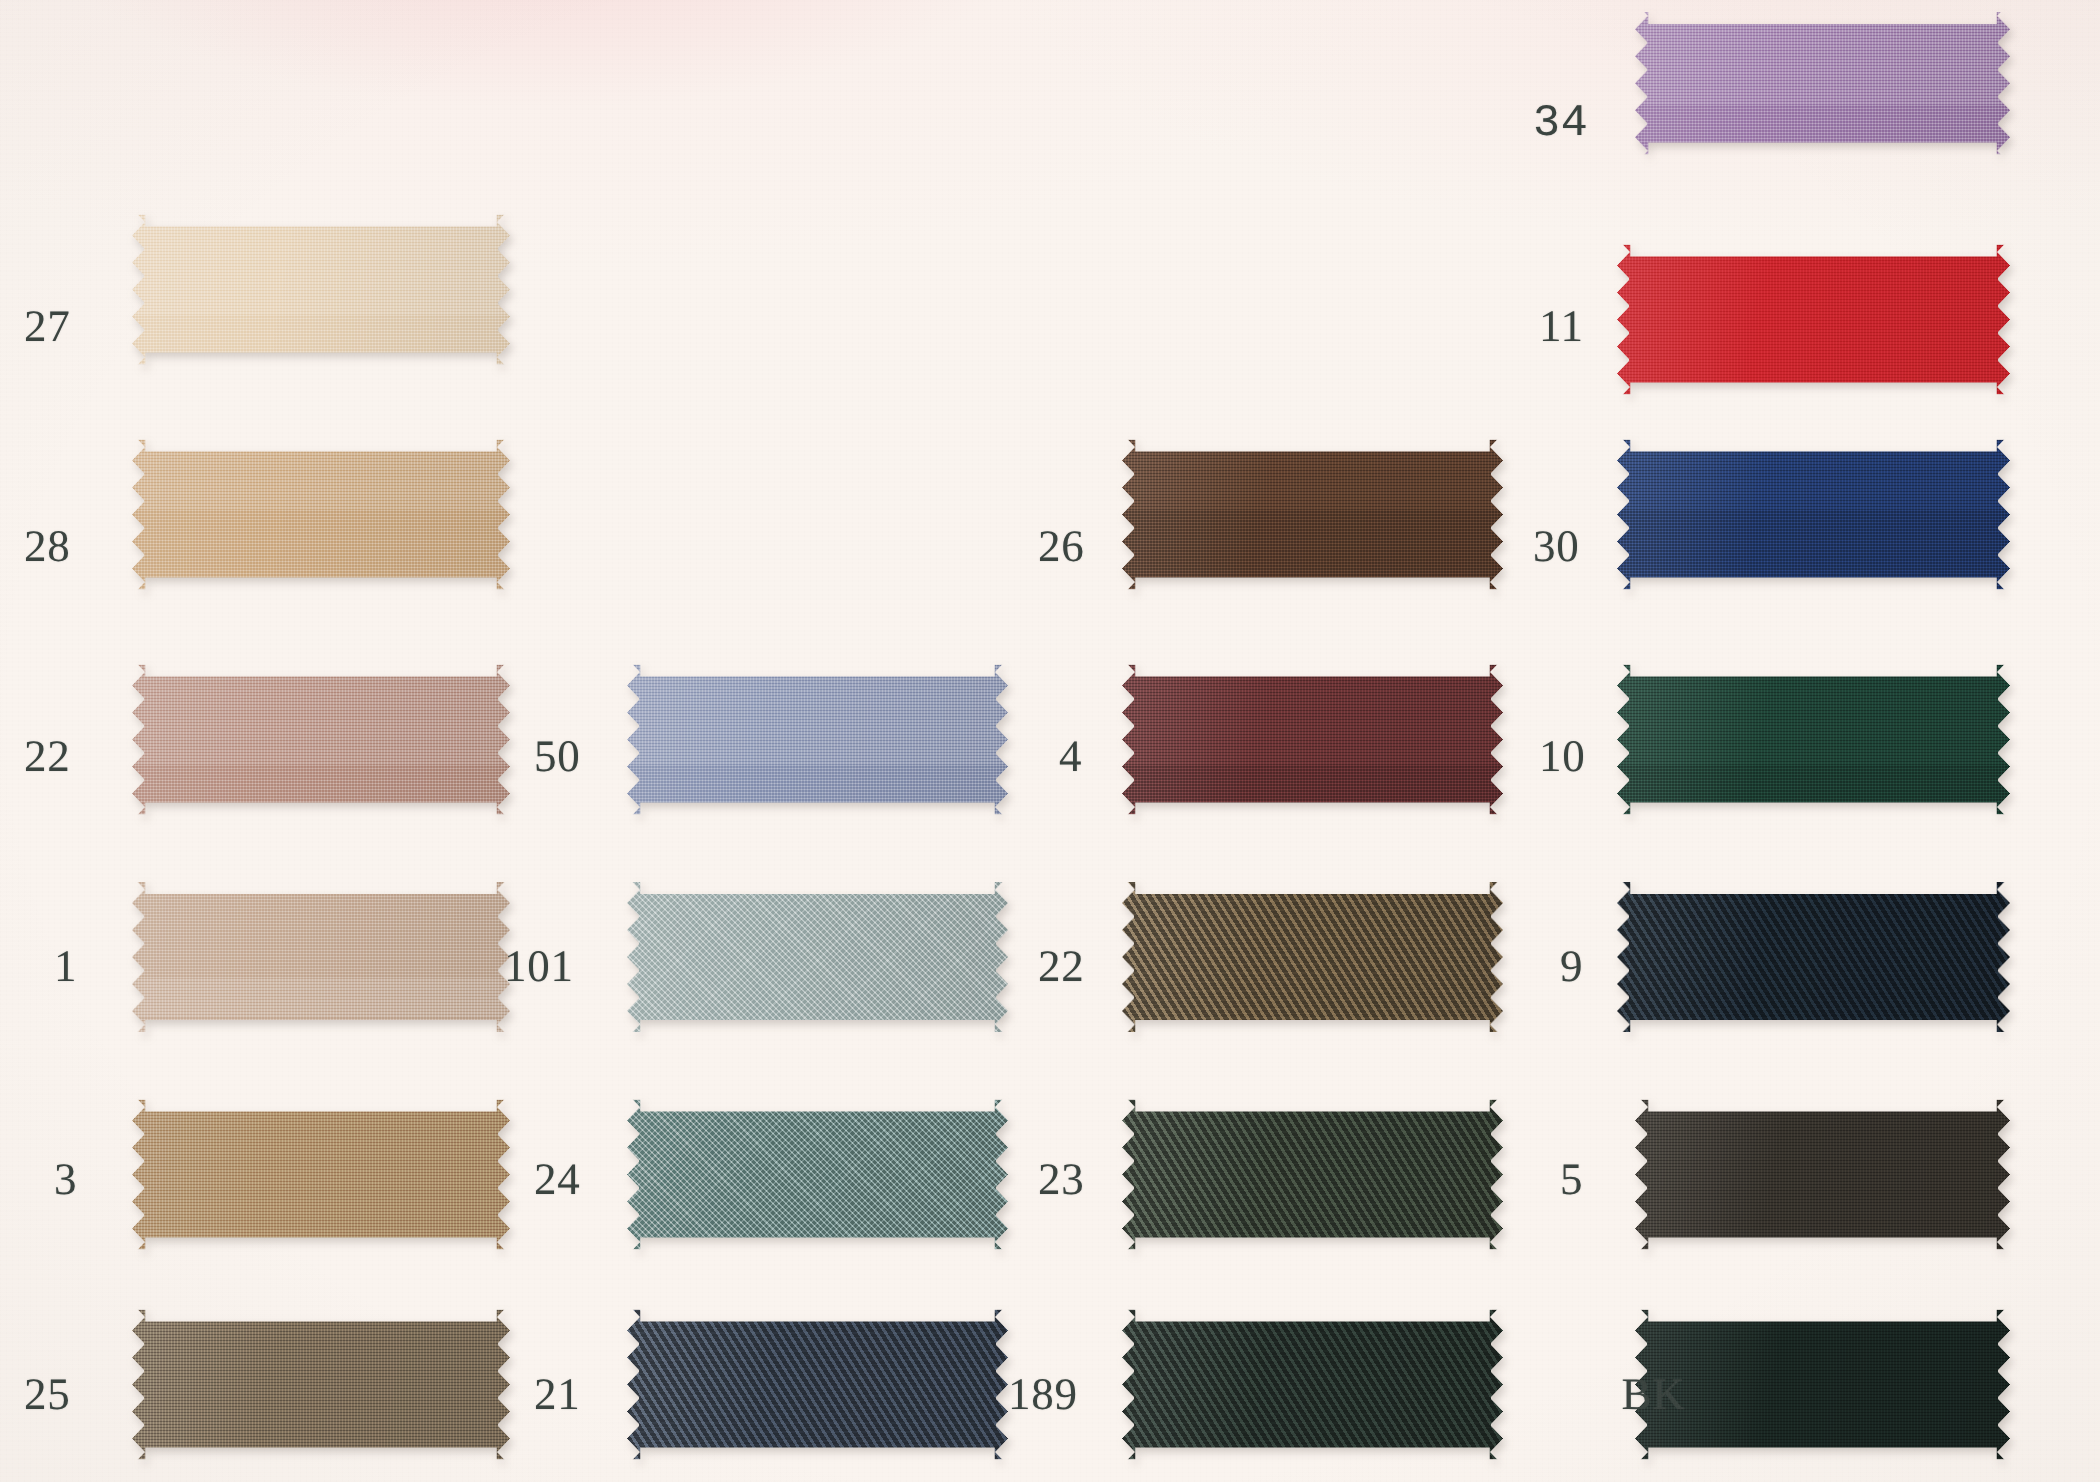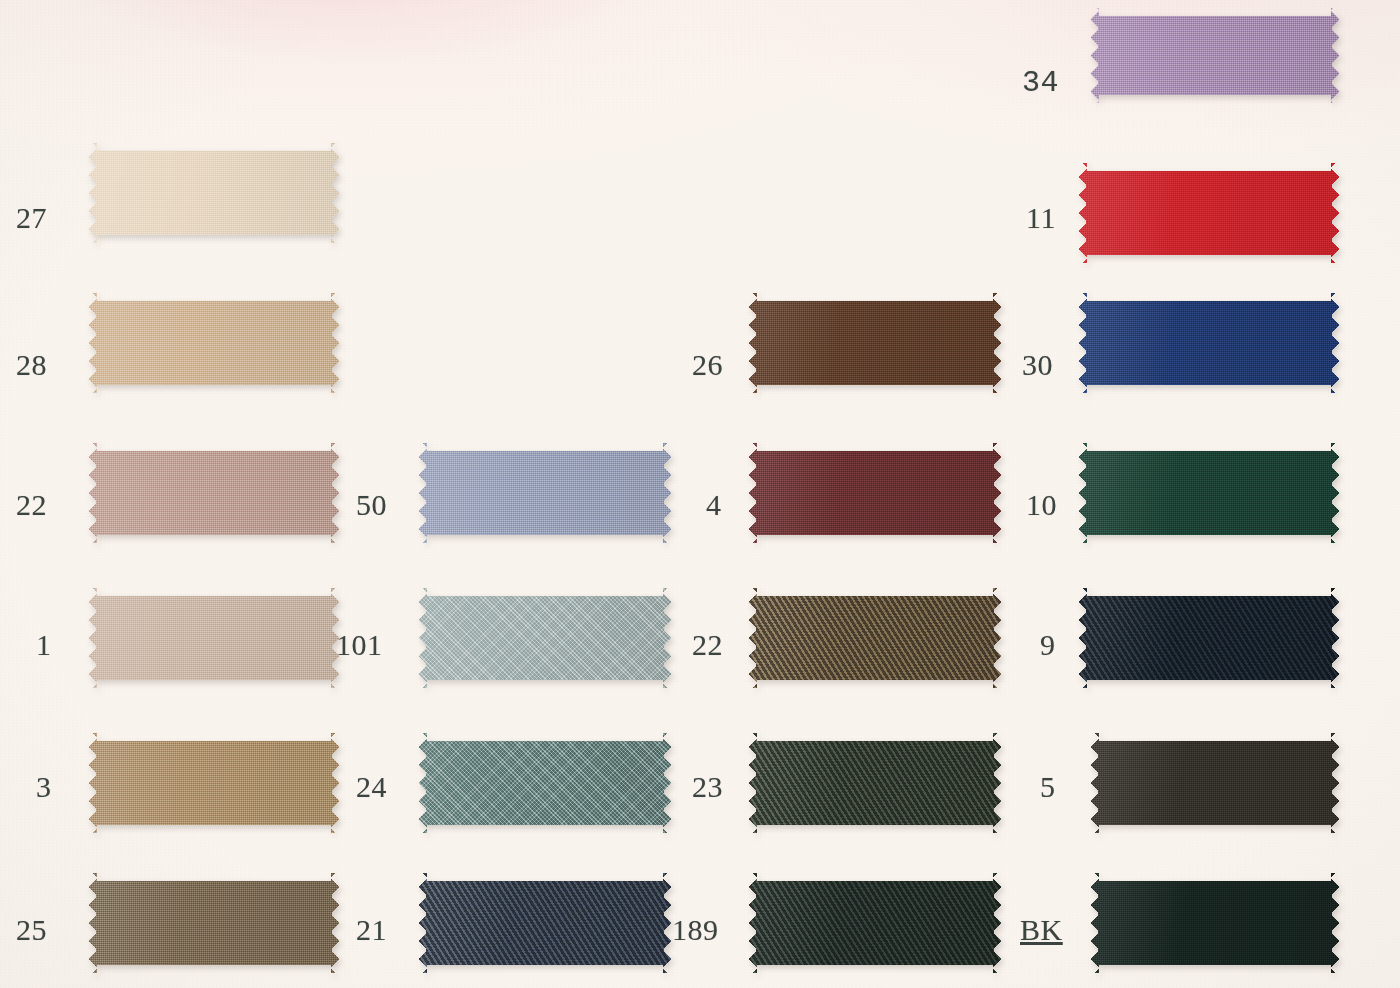--- a/index.html
+++ b/index.html
@@ -297,19 +297,19 @@
       <div class="label" style="left: 706px; top: 490px;">4</div>
       <div class="label" style="left: 692px; top: 630px;">22</div>
       <div class="label" style="left: 692px; top: 772px;">23</div>
       <div class="label" style="left: 672px; top: 915px;">189</div>
       <div class="label" style="left: 1022px; top: 68px; font-family: Liberation Mono, monospace;">34</div>
       <div class="label" style="left: 1026px; top: 203px;">11</div>
       <div class="label" style="left: 1022px; top: 350px;">30</div>
       <div class="label" style="left: 1026px; top: 490px; font-family: Liberation Serif, serif;">10</div>
       <div class="label" style="left: 1040px; top: 630px;">9</div>
       <div class="label" style="left: 1040px; top: 772px;">5</div>
-      <div class="label" style="left: 1020px; top: 915px; text-decoration: underline;">BK</div>
+      <div class="label" style="left: 1081px; top: 915px;">BK</div>
     </div>
 
   <div id="paper-grain"></div>
   <div id="paper-vignette"></div>
 
 </div>
 
 </body></html>

